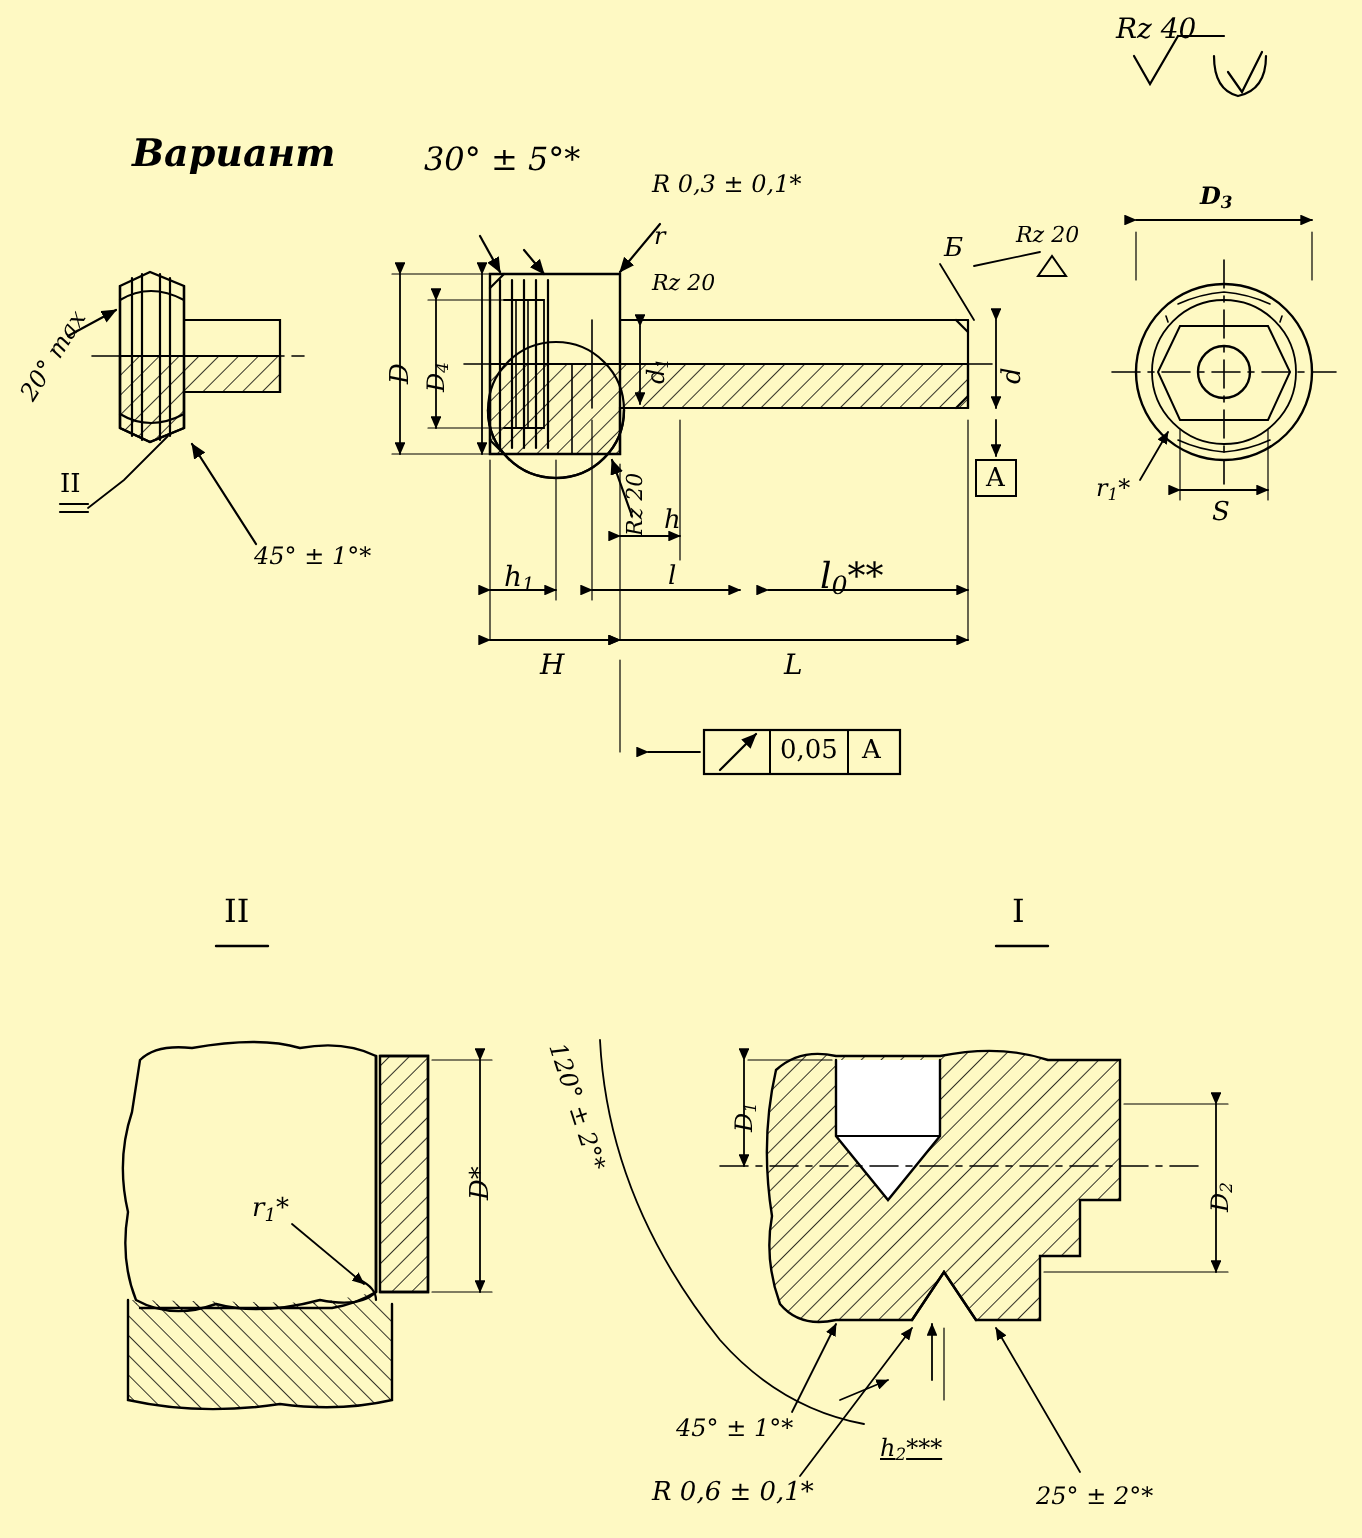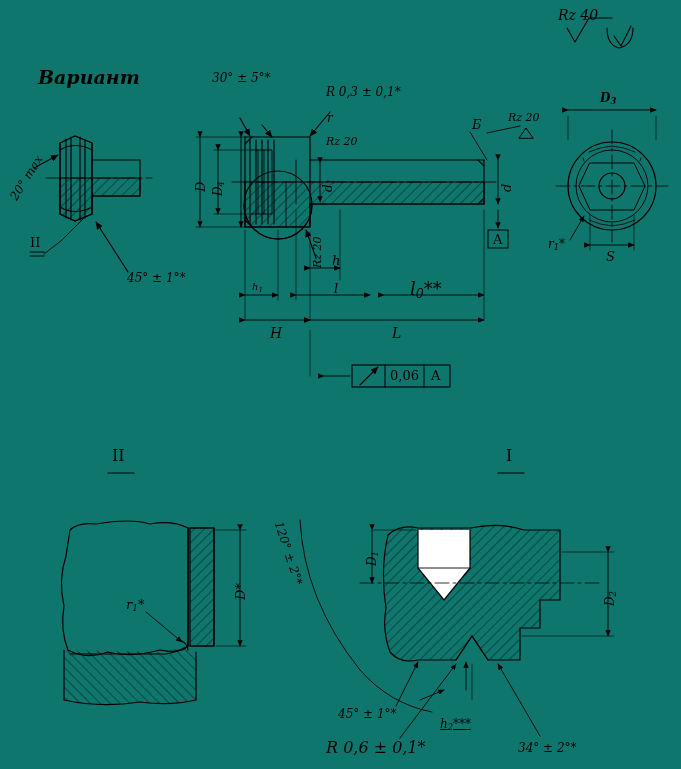--- a/index.html
+++ b/index.html
@@ -4,21 +4,21 @@
 <style>
   html, body {
     margin: 0;
     padding: 0;
     background: #ffffff;
   }
   #sheet {
     position: relative;
     width: 681px;
     height: 769px;
-    background: #0f766e;
+    background: #fef9c3;
     overflow: hidden;
     font-family: "DejaVu Serif", serif;
     color: #000000;
   }
   svg.draw {
     position: absolute;
     left: 0;
     top: 0;
     width: 681px;
     height: 769px;
@@ -32,20 +32,21 @@
     white-space: nowrap;
     line-height: 1;
   }
   .lbl.up {
     font-style: normal;
   }
   .big {
     font-size: 19px;
     font-style: italic;
     font-weight: bold;
+    margin-left: 28px;
   }
   .rot-var {
     transform-origin: left top;
   }
   sub {
     font-size: 0.7em;
     vertical-align: -0.25em;
   }
 </style>
 </head>
@@ -274,21 +275,21 @@
   <div class="lbl up" style="left:558px; top:8px; font-size:14px; font-style:italic;">Rz 40</div>
 
   <div class="lbl big" style="left:38px; top:68px;">Вариант</div>
 
   <div class="lbl rot-var" style="left:8px; top:196px; transform:rotate(-58deg); font-size:12px;">20° max</div>
 
   <div class="lbl up" style="left:30px; top:236px; font-size:13px;">II</div>
 
   <div class="lbl" style="left:127px; top:272px; font-size:12px;">45° ± 1°*</div>
 
-  <div class="lbl" style="left:212px; top:72px; font-size:12px;">30° ± 5°*</div>
+  <div class="lbl" style="left:212px; top:72px; font-size:16px;">30° ± 5°*</div>
 
   <div class="lbl" style="left:326px; top:86px; font-size:12px;">R 0,3 ± 0,1*</div>
 
   <div class="lbl" style="left:327px; top:112px; font-size:12px;">r</div>
 
   <div class="lbl" style="left:326px; top:136px; font-size:11px;">Rz 20</div>
 
   <div class="lbl rot-var" style="left:312px; top:268px; transform:rotate(-90deg); font-size:11px;">Rz 20</div>
 
   <div class="lbl" style="left:508px; top:112px; font-size:11px;">Rz 20</div>
@@ -306,40 +307,40 @@
   <div class="lbl rot-var" style="left:500px; top:192px; transform:rotate(-90deg); font-size:13px;">d</div>
 
   <div class="lbl" style="left:600px; top:92px; font-size:12px;font-weight:bold;">D<sub>3</sub></div>
 
   <div class="lbl" style="left:548px; top:238px; font-size:12px;">r<sub>1</sub>*</div>
 
   <div class="lbl" style="left:606px; top:250px; font-size:13px;">S</div>
 
   <div class="lbl" style="left:332px; top:254px; font-size:13px;">h</div>
 
-  <div class="lbl" style="left:252px; top:282px; font-size:10px;">h<sub>1</sub></div>
+  <div class="lbl" style="left:252px; top:282px; font-size:14px;">h<sub>1</sub></div>
 
   <div class="lbl" style="left:334px; top:282px; font-size:13px;">l</div>
 
   <div class="lbl" style="left:410px; top:280px; font-size:18px;">l<sub>0</sub>**</div>
 
   <div class="lbl up" style="left:270px; top:326px; font-size:14px; font-style:italic;">H</div>
 
   <div class="lbl up" style="left:392px; top:326px; font-size:14px; font-style:italic;">L</div>
 
-  <div class="lbl up" style="left:390px; top:369px; font-size:13px;">0,06</div>
+  <div class="lbl up" style="left:390px; top:369px; font-size:13px;">0,05</div>
   <div class="lbl up" style="left:431px; top:369px; font-size:13px;">A</div>
 
   <div class="lbl up" style="left:112px; top:448px; font-size:16px;">II</div>
   <div class="lbl up" style="left:506px; top:448px; font-size:16px;">I</div>
 
   <div class="lbl rot-var" style="left:234px; top:600px; transform:rotate(-90deg); font-size:13px;">D*</div>
   <div class="lbl" style="left:126px; top:598px; font-size:13px;">r<sub>1</sub>*</div>
 
   <div class="lbl rot-var" style="left:366px; top:566px; transform:rotate(-90deg); font-size:12px;">D<sub>1</sub></div>
   <div class="lbl rot-var" style="left:604px; top:606px; transform:rotate(-90deg); font-size:12px;">D<sub>2</sub></div>
   <div class="lbl rot-var" style="left:284px; top:520px; transform:rotate(72deg); font-size:12px;">120° ± 2°*</div>
   <div class="lbl" style="left:338px; top:708px; font-size:12px;">45° ± 1°*</div>
   <div class="lbl" style="left:440px; top:718px; font-size:12px;text-decoration:underline;">h<sub>2</sub>***</div>
-  <div class="lbl" style="left:326px; top:740px; font-size:16px;">R 0,6 ± 0,1*</div>
-  <div class="lbl" style="left:518px; top:742px; font-size:12px;">34° ± 2°*</div>
+  <div class="lbl" style="left:326px; top:740px; font-size:13px;">R 0,6 ± 0,1*</div>
+  <div class="lbl" style="left:518px; top:742px; font-size:12px;">25° ± 2°*</div>
 
 </div>
 
 </body></html>

